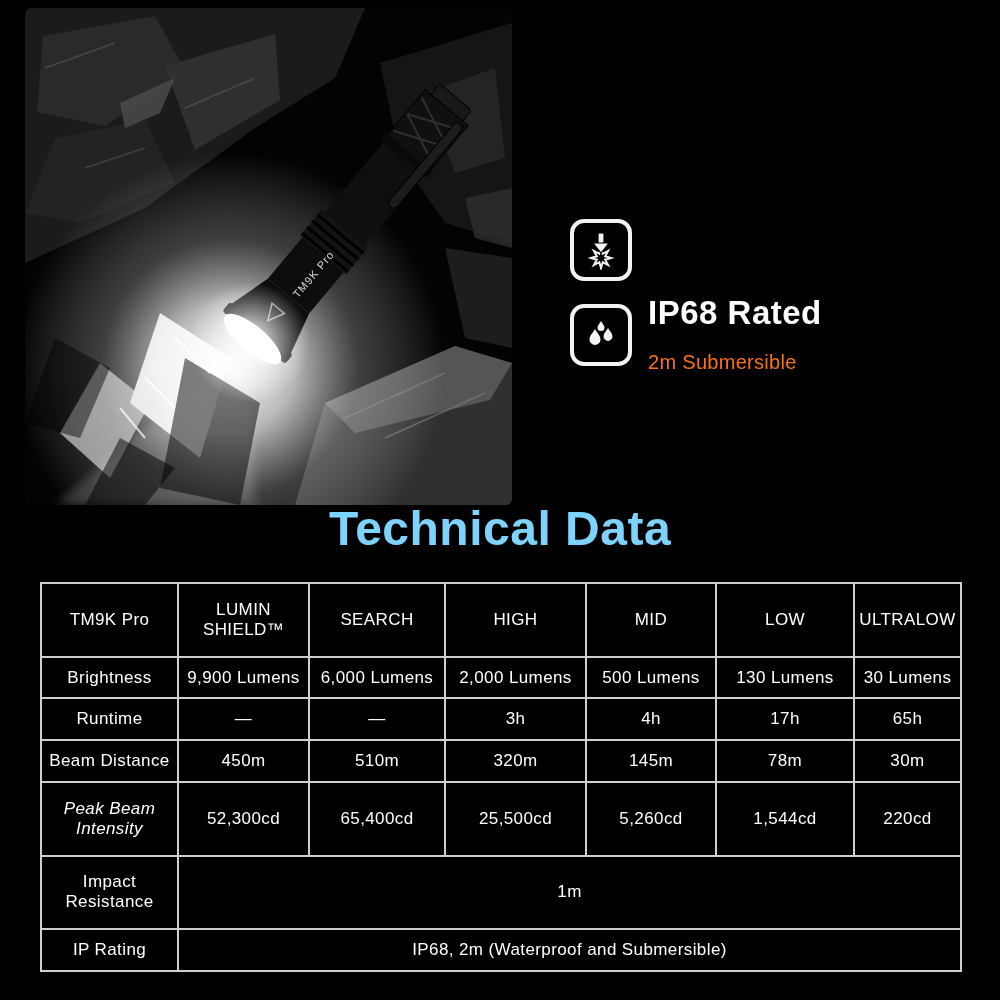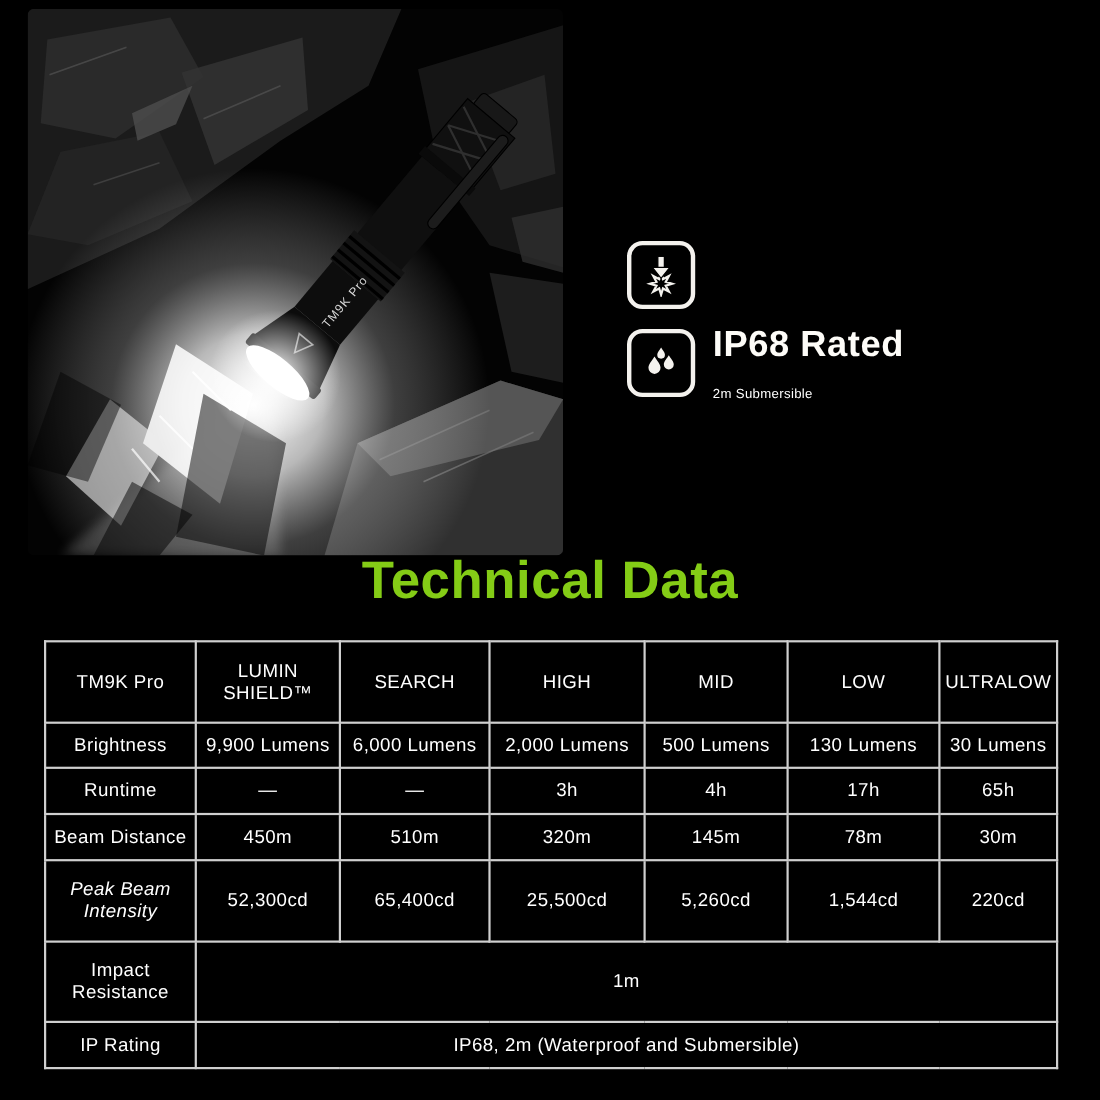--- a/index.html
+++ b/index.html
@@ -19,25 +19,25 @@
   .feature-icon{
     width:54px;height:54px;border:4px solid #f4f2ee;border-radius:14px;
     display:flex;align-items:center;justify-content:center;flex:0 0 auto;
     background:#000;
   }
   .feature-text{margin-left:16px;}
   .feature-title{
     font-size:33px;font-weight:bold;letter-spacing:.5px;line-height:1.05;
     color:#fdfcf8;white-space:nowrap;
   }
-  .feature-sub{font-size:12px;color:#ffffff;margin-top:20px;letter-spacing:.3px;}
+  .feature-sub{font-size:20px;color:#f97316;margin-top:20px;letter-spacing:.3px;}
   
   .section-title{
     position:absolute;top:501px;left:0;width:1000px;text-align:center;
-    font-size:48px;font-weight:bold;letter-spacing:.5px;color:#84cc16;
+    font-size:48px;font-weight:bold;letter-spacing:.5px;color:#7dd3fc;
   }
   
   table.spec{
     position:absolute;left:40px;top:582px;width:920px;height:390px;
     border-collapse:collapse;table-layout:fixed;
   }
   .spec th,.spec td{
     border:2px solid #cfcfcf;background:#000;color:#fff;
     text-align:center;vertical-align:middle;
     font-size:17px;font-weight:normal;letter-spacing:.4px;padding:2px 4px;

